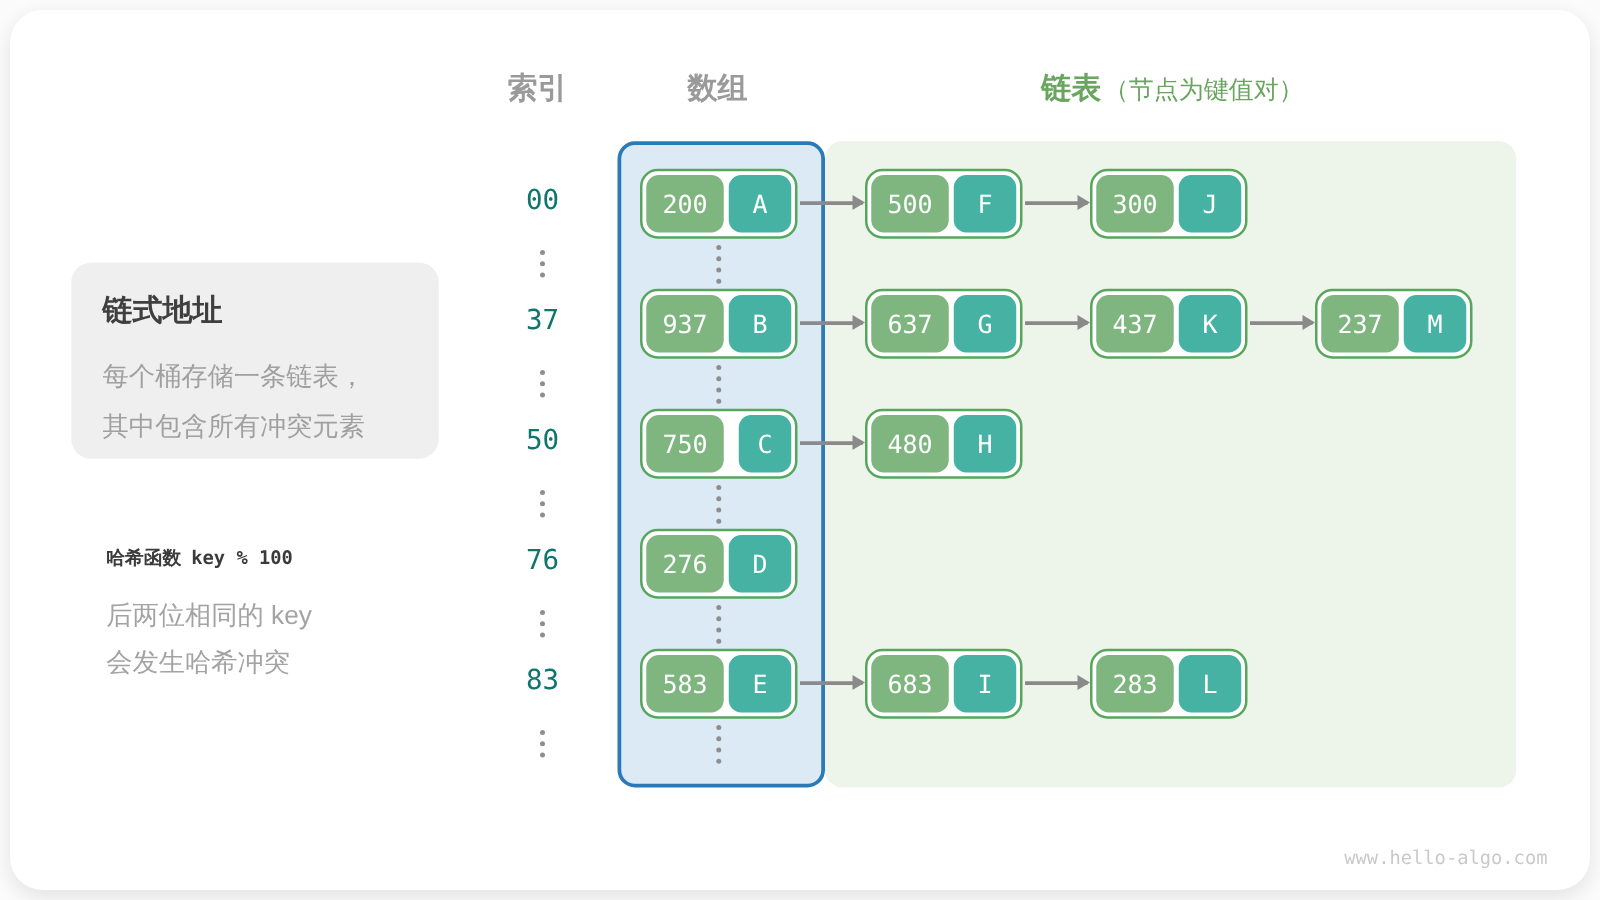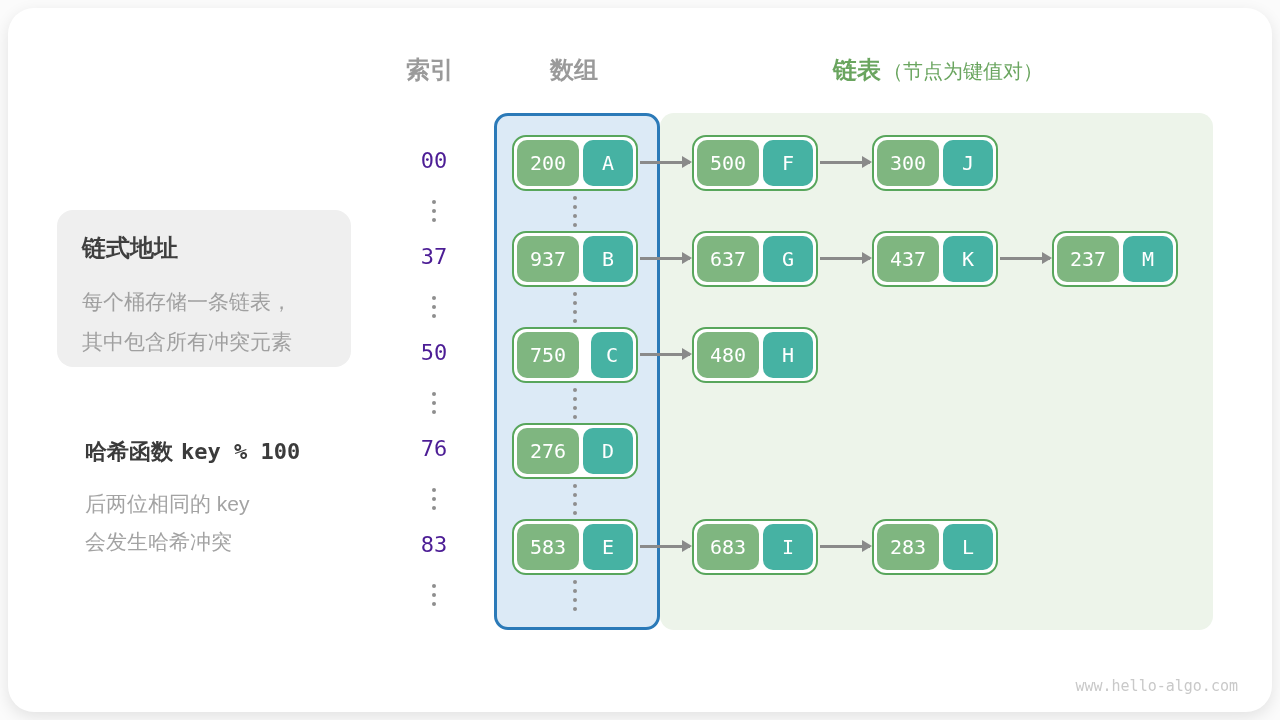--- a/index.html
+++ b/index.html
@@ -28,37 +28,37 @@
     position:absolute;left:57px;top:210px;width:294px;height:157px;
     background:#efefef;border-radius:16px;
   }
   .info-box .title{
     position:absolute;left:25px;top:22px;font-size:24px;font-weight:bold;color:#3f3f3f;
   }
   .info-box .body{
     position:absolute;left:25px;top:72px;font-size:21px;color:#a0a0a0;line-height:40px;
   }
   .hash-block{position:absolute;left:85px;top:437px;}
-  .hash-title{font-size:22px;color:#3b3b3b;font-weight:bold;white-space:nowrap;}
+  .hash-title{font-size:15px;color:#3b3b3b;font-weight:bold;white-space:nowrap;}
   .hash-title .code{font-family:"DejaVu Sans Mono",monospace;font-weight:bold;margin-left:8px;}
   .hash-body{margin-top:18px;font-size:21px;color:#a3a3a3;line-height:38px;white-space:nowrap;}
   
   .list-region{
     position:absolute;left:660px;top:113px;width:553px;height:517px;
     background:var(--list-bg);border-radius:14px;
   }
   .array-region{
     position:absolute;left:494px;top:113px;width:166px;height:517px;
     background:var(--array-bg);border:3px solid var(--array-border);
     border-radius:14px;box-sizing:border-box;
   }
   
   .idx{
     position:absolute;left:404px;width:60px;text-align:center;
-    font-family:"DejaVu Sans Mono",monospace;font-size:22px;color:#4c1d95;
+    font-family:"DejaVu Sans Mono",monospace;font-size:22px;color:#0f766e;
   }
   
   .node{
     position:absolute;width:126px;height:56px;box-sizing:border-box;
     background:#ffffff;border:2px solid var(--node-border);border-radius:14px;
     display:flex;gap:4px;padding:3px;
   }
   .cell{
     border-radius:10px;display:flex;align-items:center;justify-content:center;
     color:#ffffff;font-family:"DejaVu Sans Mono",monospace;font-size:20px;

